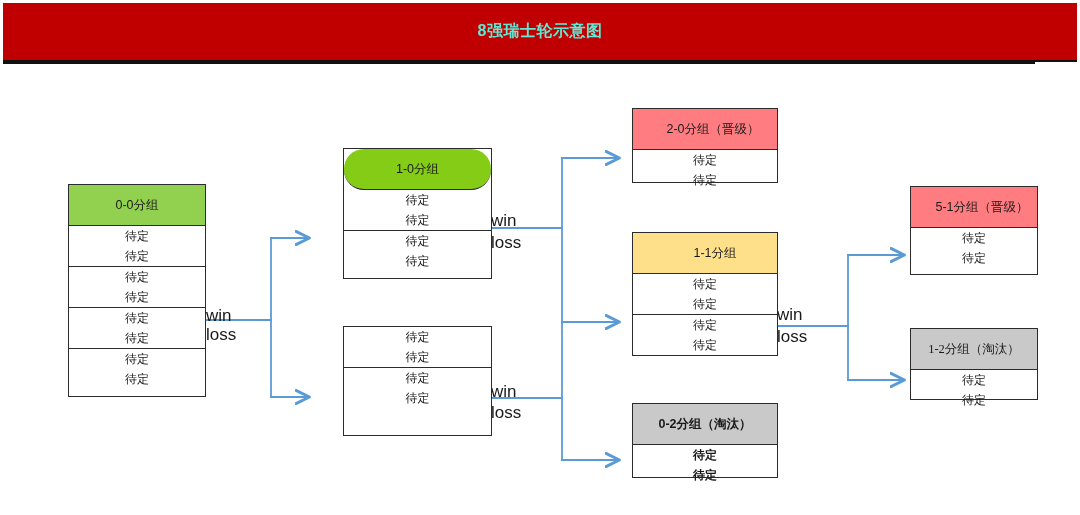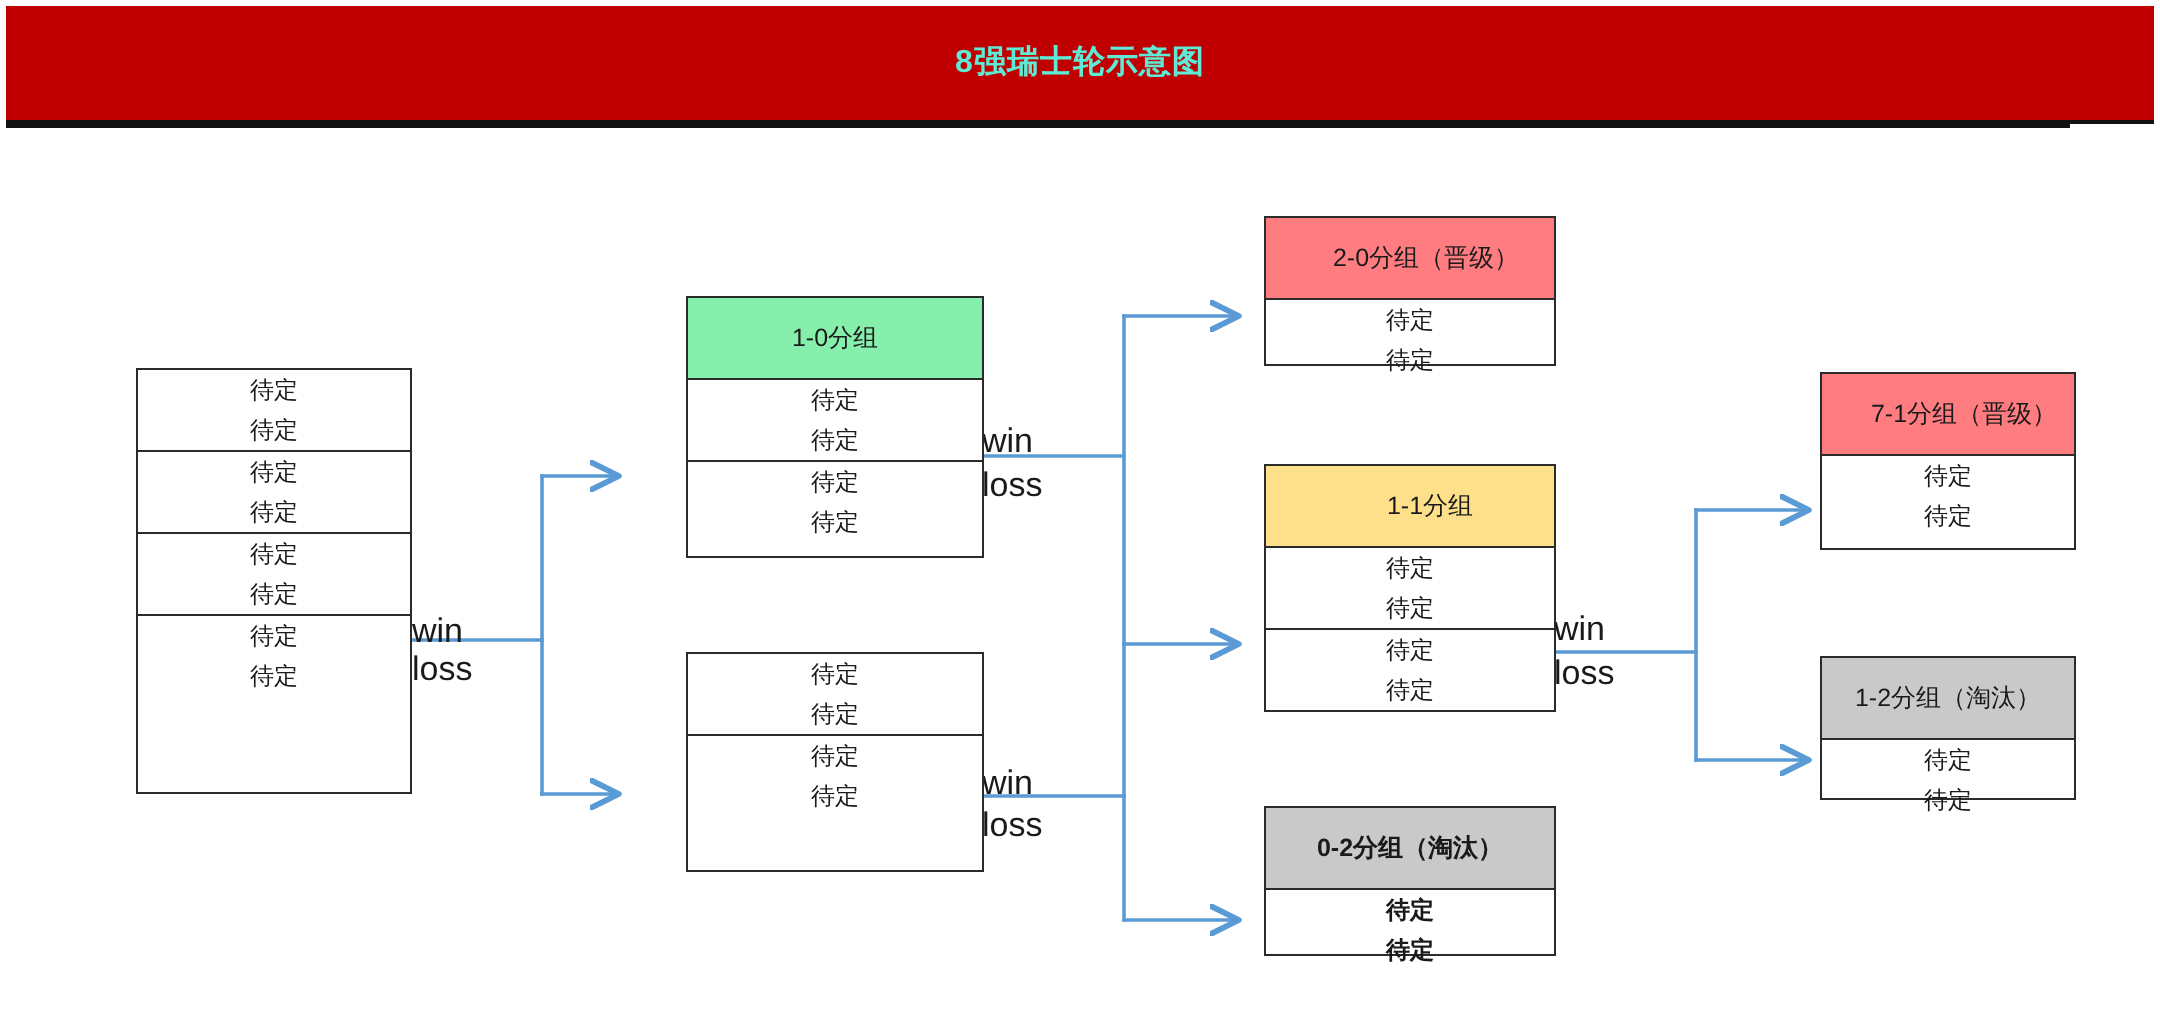--- a/index.html
+++ b/index.html
@@ -69,21 +69,21 @@
   .slot {
     height: 20px;
     line-height: 20px;
     text-align: center;
     font-size: 12px;
     color: #1a1a1a;
   }
 
   
   .fill-green  { background: #92D050; }
-  .fill-blue   { background: #86efac; }
+  .fill-blue   { background: #84cc16; border-radius: 20px; }
   .fill-red    { background: #FF7C80; padding-left: 16px; }
   .fill-yellow { background: #FFE08A; padding-left: 20px; }
   .fill-gray   { background: #C9C9C9; }
 
   
   .edge-label {
     position: absolute;
     font-size: 17px;
     color: #1a1a1a;
     white-space: nowrap;
@@ -141,20 +141,21 @@
   <div class="edge-label" style="left:491px; top:211px;">win</div>
   <div class="edge-label" style="left:491px; top:233px;">loss</div>
 
   <div class="edge-label" style="left:491px; top:382px;">win</div>
   <div class="edge-label" style="left:491px; top:403px;">loss</div>
 
   <div class="edge-label" style="left:777px; top:305px;">win</div>
   <div class="edge-label" style="left:777px; top:327px;">loss</div>
 
   <div class="group-box" style="left:68px; top:184px; width:138px; height:213px;">
+    <div class="group-header fill-green">0-0分组</div>
     <div class="match-pair">
       <div class="slot">待定</div>
       <div class="slot">待定</div>
     </div>
     <div class="match-pair">
       <div class="slot">待定</div>
       <div class="slot">待定</div>
     </div>
     <div class="match-pair">
       <div class="slot">待定</div>
@@ -211,28 +212,28 @@
 
   <div class="group-box" style="left:632px; top:403px; width:146px; height:75px;font-weight:bold;">
     <div class="group-header fill-gray">0-2分组（淘汰）</div>
     <div class="match-pair">
       <div class="slot">待定</div>
       <div class="slot">待定</div>
     </div>
   </div>
 
   <div class="group-box" style="left:910px; top:186px; width:128px; height:89px;">
-    <div class="group-header fill-red">7-1分组（晋级）</div>
-    <div class="match-pair">
-      <div class="slot">待定</div>
-      <div class="slot">待定</div>
-    </div>
-  </div>
-
-  <div class="group-box" style="left:910px; top:328px; width:128px; height:72px;">
+    <div class="group-header fill-red">5-1分组（晋级）</div>
+    <div class="match-pair">
+      <div class="slot">待定</div>
+      <div class="slot">待定</div>
+    </div>
+  </div>
+
+  <div class="group-box" style="left:910px; top:328px; width:128px; height:72px;font-family:Liberation Serif, serif;">
     <div class="group-header fill-gray">1-2分组（淘汰）</div>
     <div class="match-pair">
       <div class="slot">待定</div>
       <div class="slot">待定</div>
     </div>
   </div>
 
 </div>
 
 </body></html>

